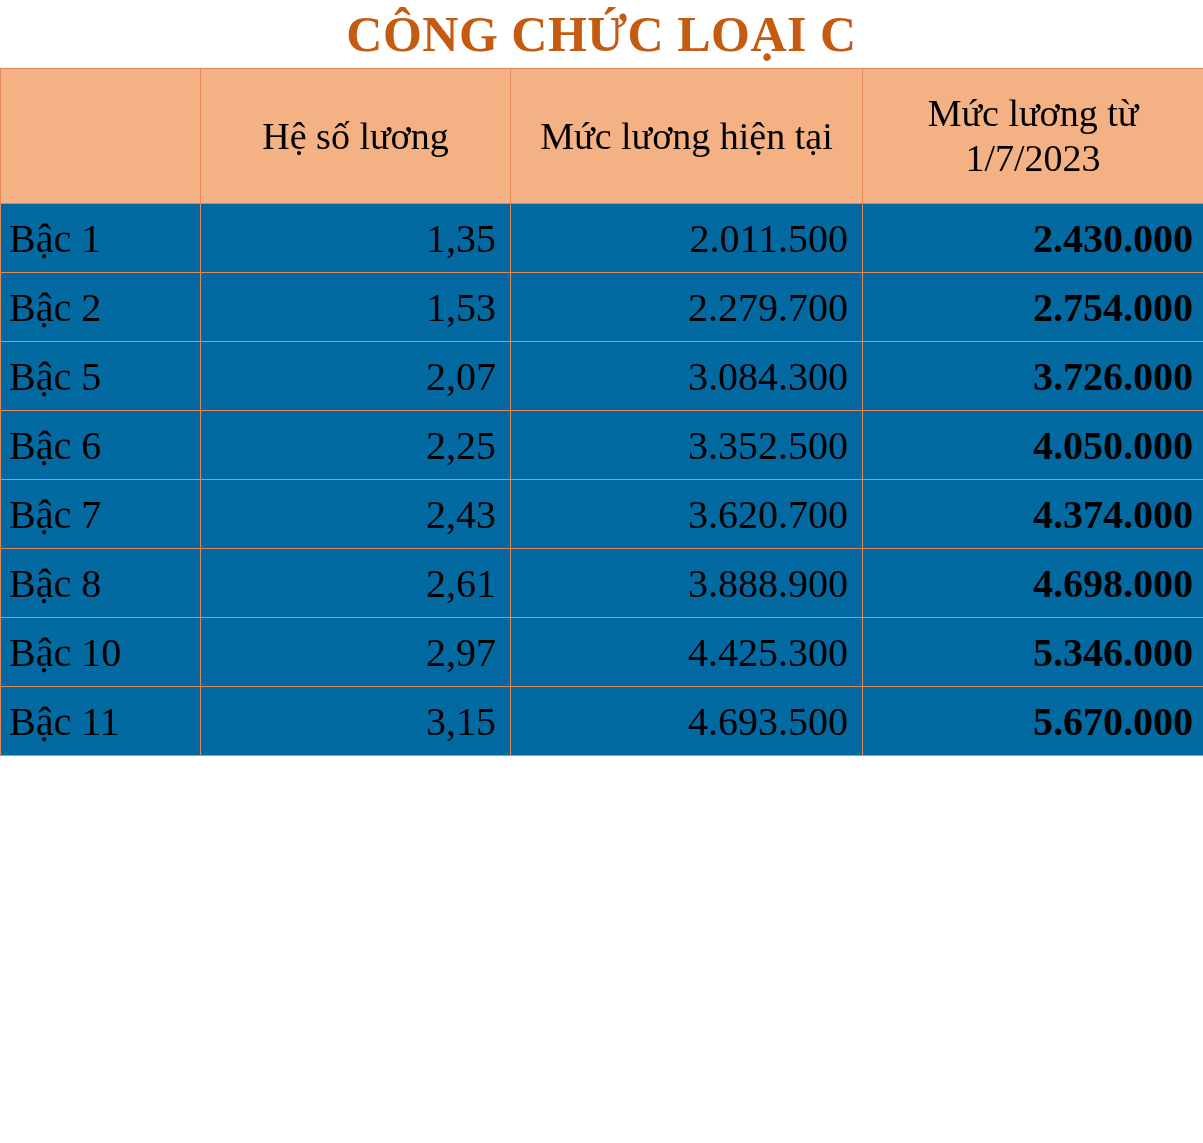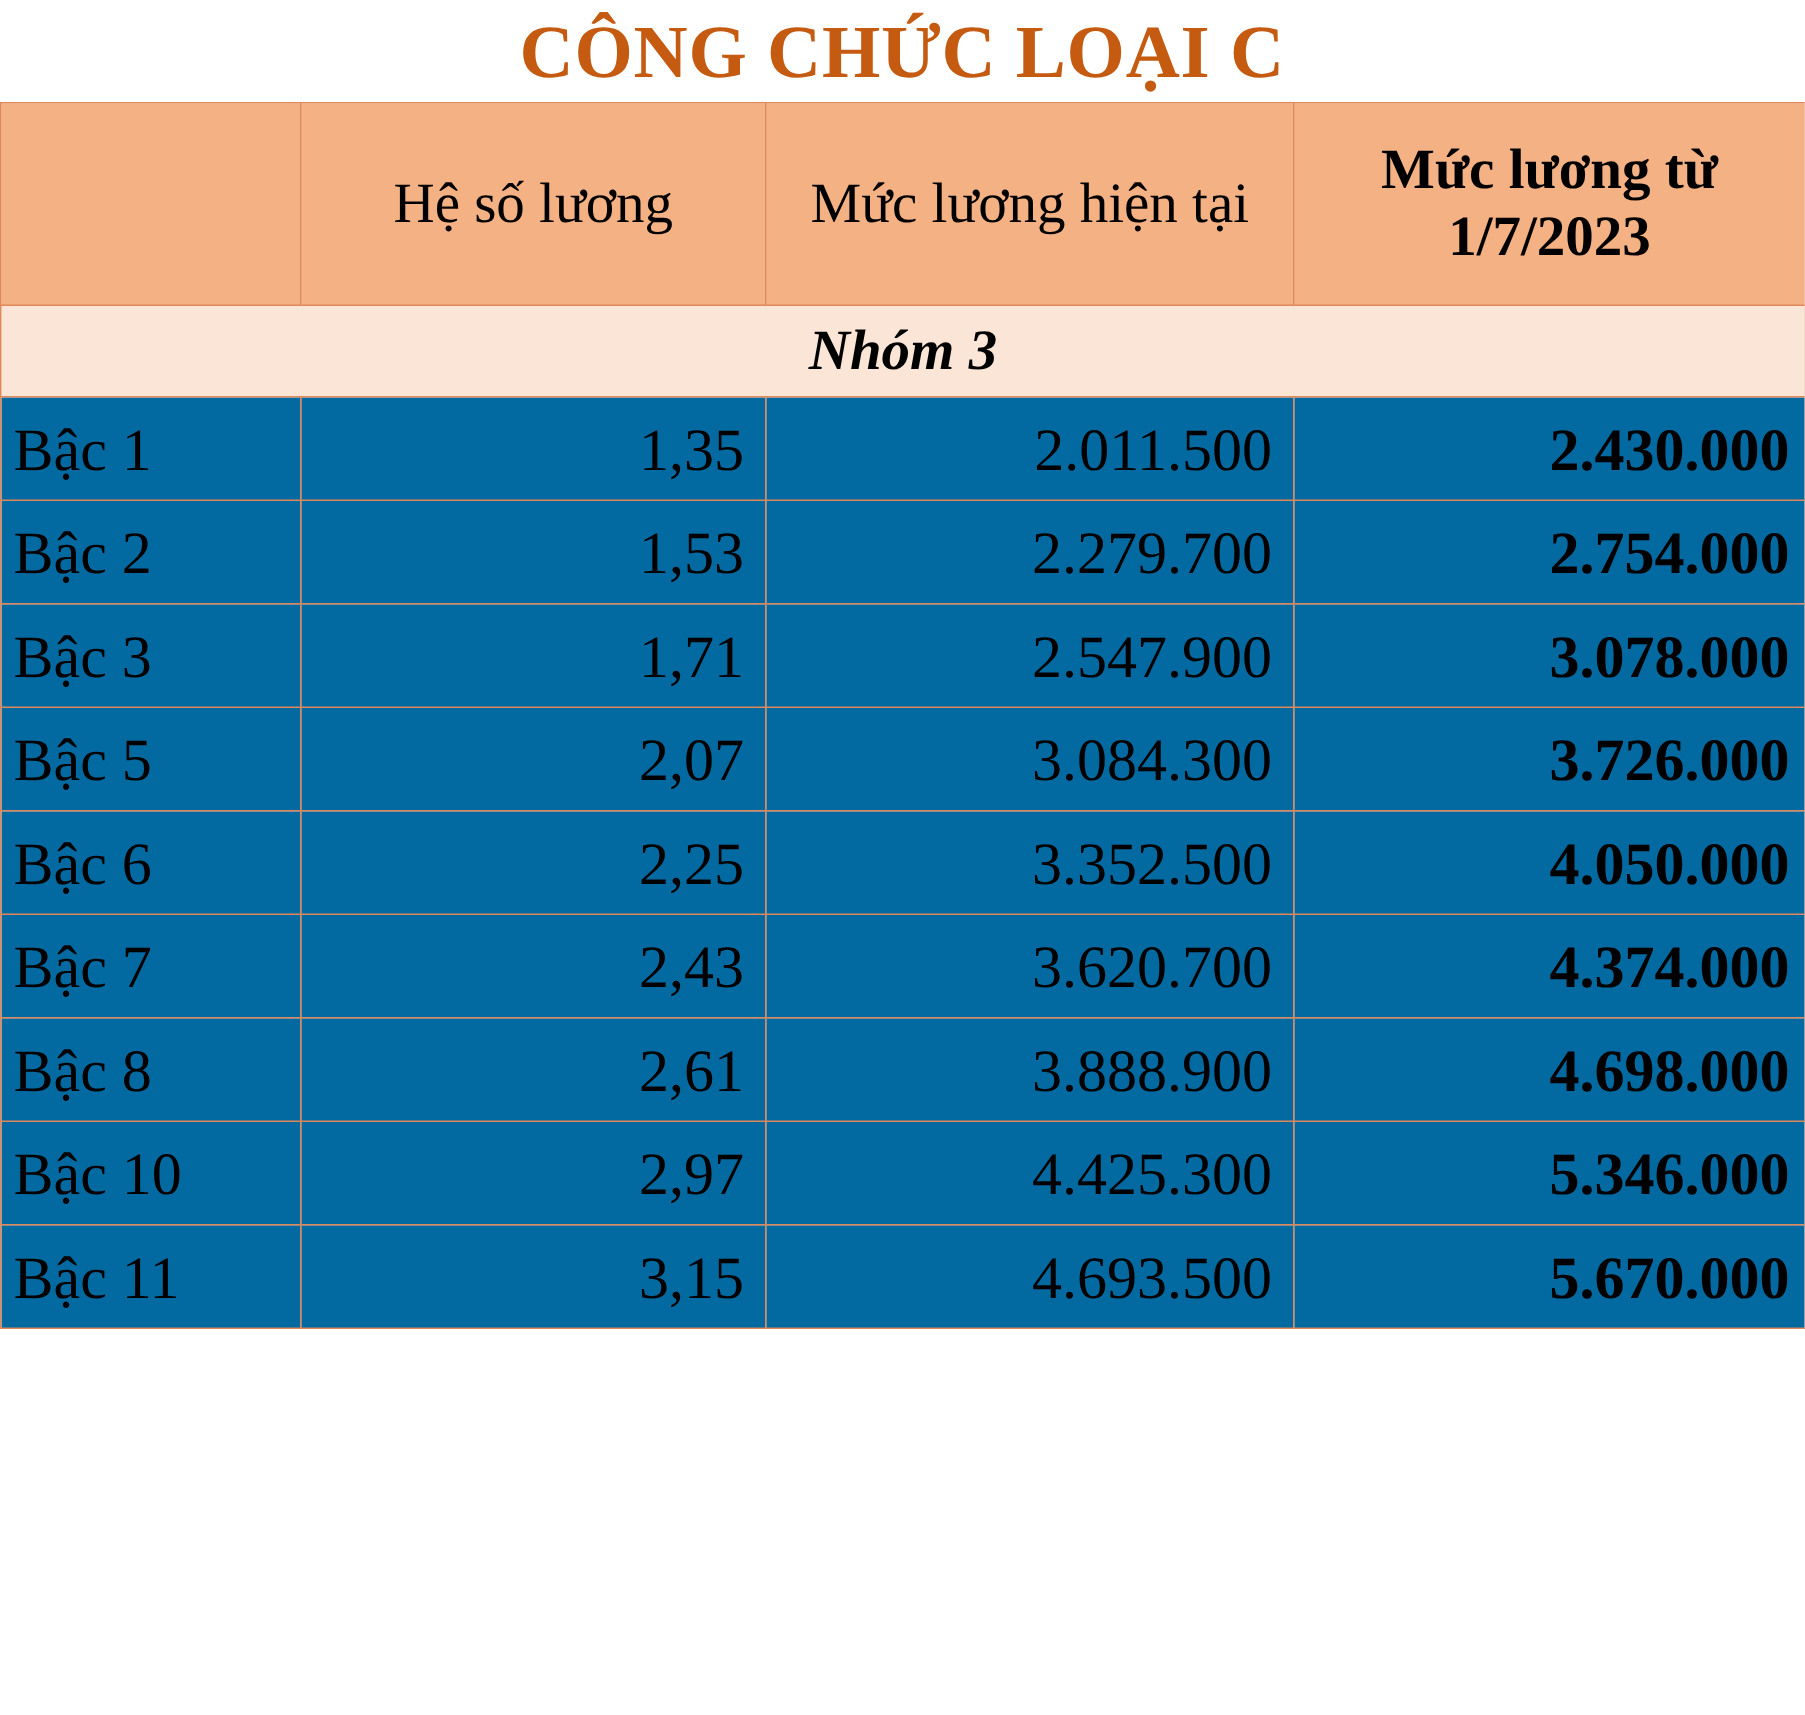--- a/index.html
+++ b/index.html
@@ -56,21 +56,21 @@
     background: #f4b183;
     height: 134px;
     vertical-align: middle;
     text-align: center;
     font-size: 38px;
     color: #000000;
     line-height: 1.18;
     padding: 0 10px;
   }
   .hdr td.blank { background: #f4b183; }
-  .hdr td.bold { font-weight: bold; margin-left: 40px; }
+  .hdr td.bold { font-weight: normal; margin-left: 40px; }
 
   
   .group td {
     background: #fbe5d6;
     height: 60px;
     text-align: center;
     vertical-align: middle;
     font-size: 38px;
     font-weight: bold;
     font-style: italic;
@@ -114,40 +114,31 @@
         <col class="c2">
         <col class="c3">
     </colgroup>
     <tbody>
       <tr class="hdr">
         <td class="blank"></td>
         <td>Hệ số lương</td>
         <td>Mức lương hiện tại</td>
         <td class="bold">Mức lương từ 1/7/2023</td>
       </tr>
-      <tr class="group">
-        <td colspan="4">Nhóm 3</td>
-      </tr>
       <tr class="data">
         <td class="label">Bậc 1</td>
         <td class="num">1,35</td>
         <td class="num">2.011.500</td>
         <td class="num strong">2.430.000</td>
       </tr>
       <tr class="data">
         <td class="label">Bậc 2</td>
         <td class="num">1,53</td>
         <td class="num">2.279.700</td>
         <td class="num strong">2.754.000</td>
-      </tr>
-      <tr class="data">
-        <td class="label">Bậc 3</td>
-        <td class="num">1,71</td>
-        <td class="num">2.547.900</td>
-        <td class="num strong">3.078.000</td>
       </tr>
       <tr class="data">
         <td class="label">Bậc 5</td>
         <td class="num">2,07</td>
         <td class="num">3.084.300</td>
         <td class="num strong">3.726.000</td>
       </tr>
       <tr class="data">
         <td class="label">Bậc 6</td>
         <td class="num">2,25</td>

